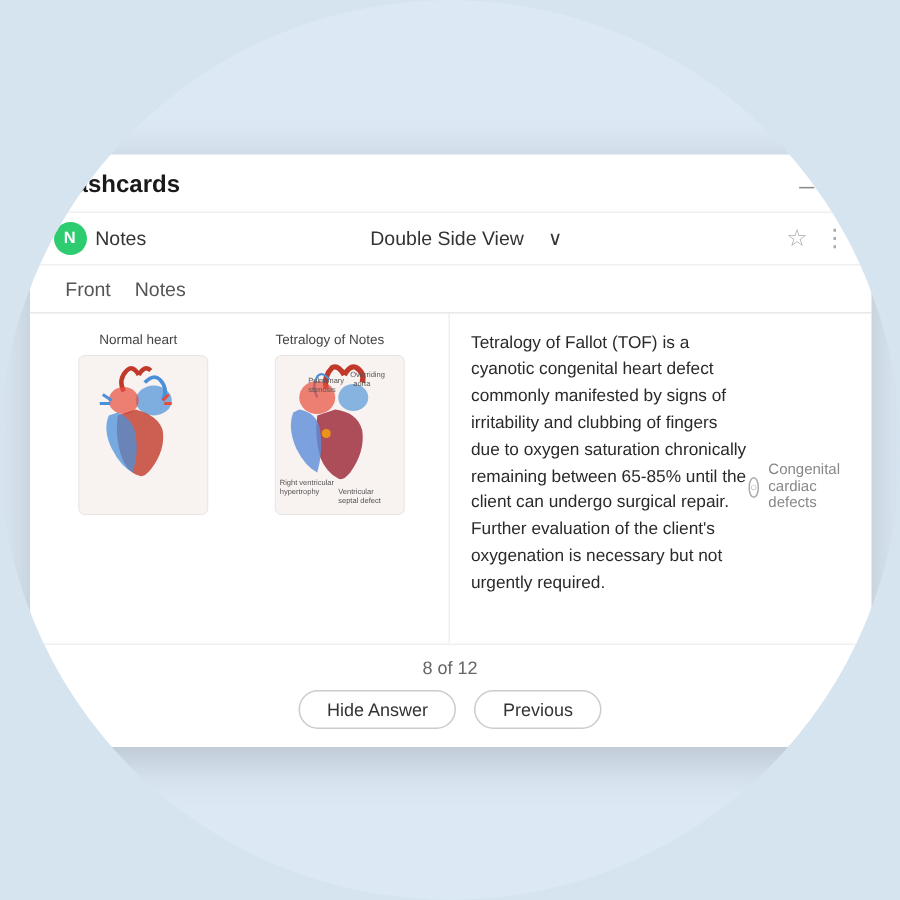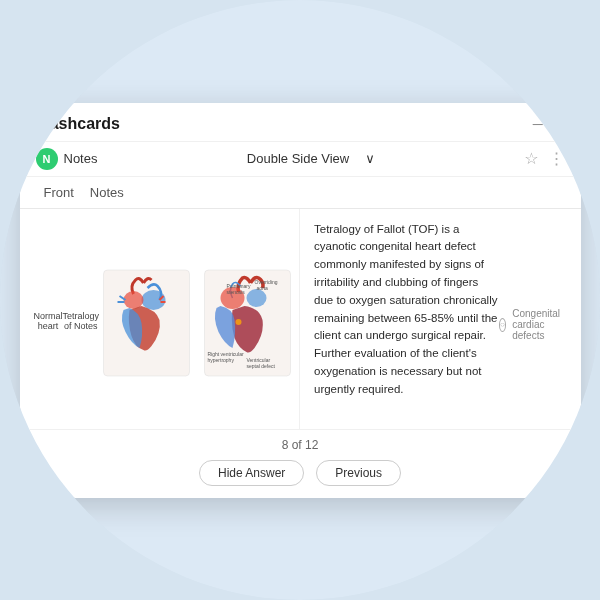--- a/index.html
+++ b/index.html
@@ -117,20 +117,21 @@
     .card-content {
       display: flex;
       flex-direction: row;
       min-height: 220px;
     }
     .card-left {
       width: 50%;
       padding: 12px 10px 4px 14px;
       border-right: 1px solid #f0f0f0;
       display: flex;
+      flex-direction: column;
       align-items: center;
     }
     .heart-labels {
       display: flex;
       width: 100%;
       justify-content: space-around;
       margin-bottom: 4px;
     }
     .heart-label {
       font-size: 9px;

